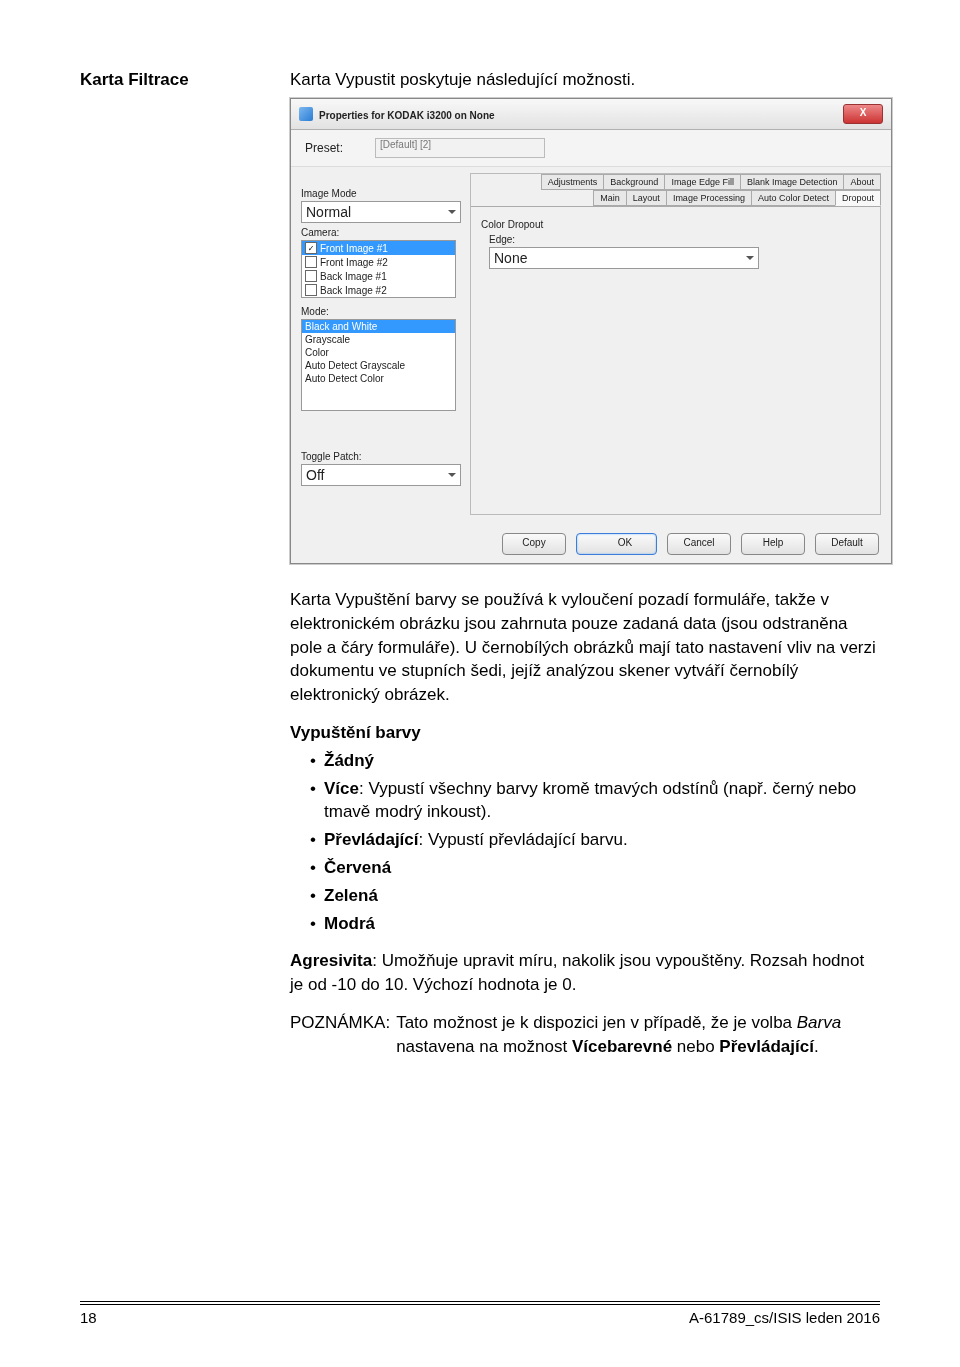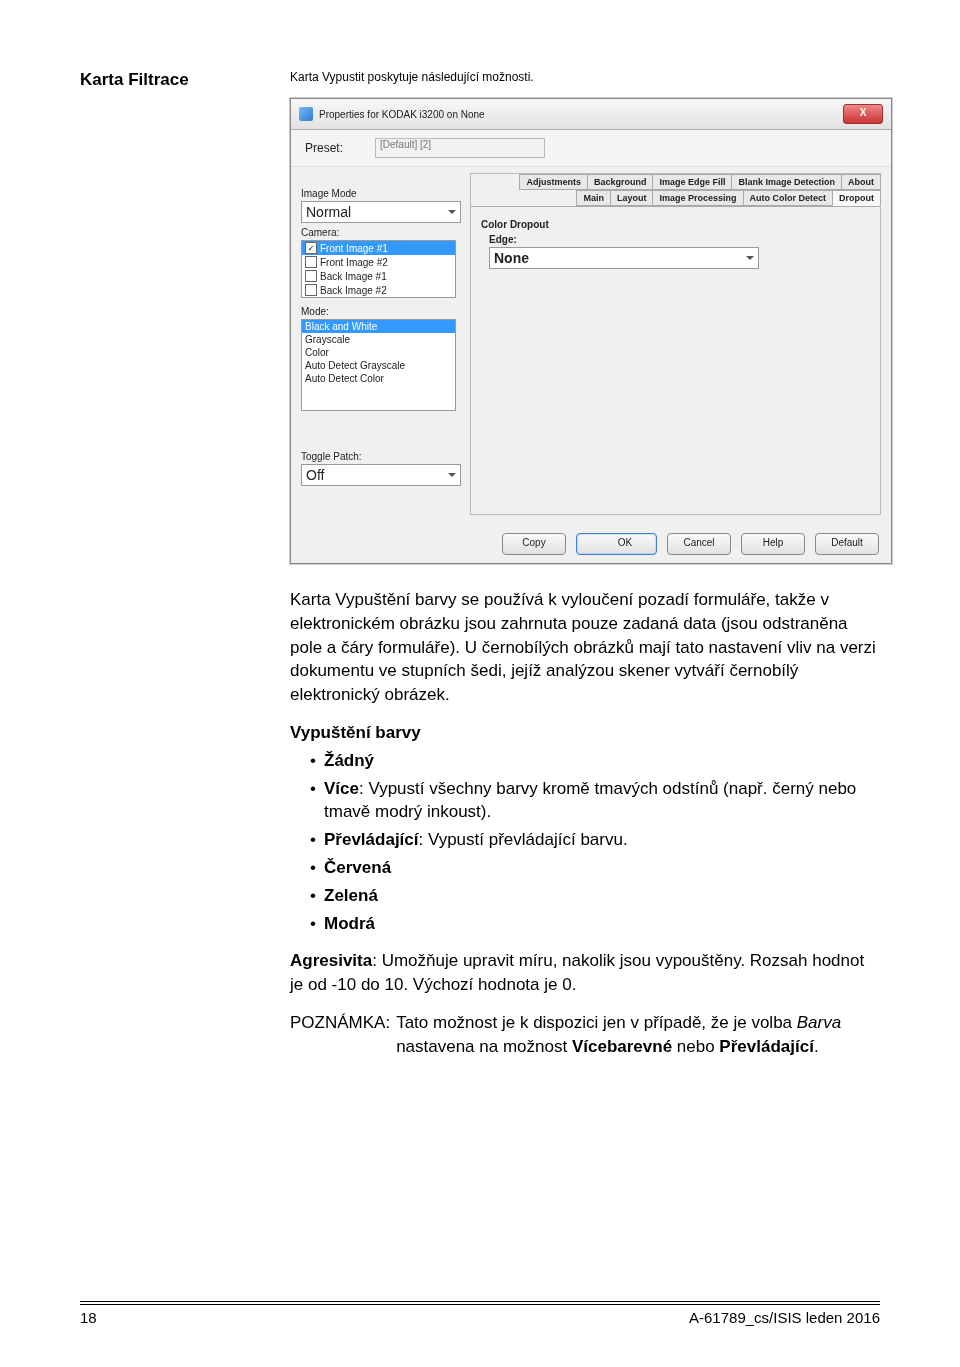--- a/index.html
+++ b/index.html
@@ -17,21 +17,21 @@
   .header-row {
     display: flex;
     margin-bottom: 8px;
   }
   .header-left {
     font-weight: bold;
     font-size: 17px;
     width: 200px;
   }
   .header-right {
-    font-size: 12px;
+    font-size: 17px;
     flex: 1;
     padding-left: 10px;
   }
   .screenshot {
     margin-left: 210px;
     width: 600px;
     border: 1px solid #888;
     background: #f4f4f4;
     font-family: "Segoe UI", Tahoma, sans-serif;
     font-size: 10px;
@@ -48,21 +48,21 @@
     justify-content: space-between;
   }
   .titlebar-icon {
     width: 14px;
     height: 14px;
     background: linear-gradient(135deg, #7cb8f0, #2a7cd4);
     border-radius: 2px;
     margin-right: 6px;
     display: inline-block;
   }
-  .titlebar-left { display: flex; align-items: center; }
+  .titlebar-left { display: flex; align-items: flex-end; font-weight: bold; }
   .close-btn {
     width: 38px;
     height: 18px;
     background: linear-gradient(to bottom, #e88, #c33);
     border: 1px solid #933;
     border-radius: 3px;
     color: #fff;
     text-align: center;
     line-height: 16px;
     font-size: 10px;
@@ -140,21 +140,20 @@
     height: 90px;
     margin-bottom: 6px;
   }
   .mode-item { padding: 1px 3px; }
   .mode-item.selected { background: #3399ff; color: #fff; }
   .tabs-outer {
     border: 1px solid #bbb;
     background: #f0f0f0;
     height: 340px;
     position: relative;
-    font-weight: bold;
   }
   .tabrow {
     display: flex;
     font-size: 9px;
   }
   .tabrow .tab {
     padding: 2px 6px;
     border: 1px solid #aaa;
     background: #e8e8e8;
     margin-right: -1px;

